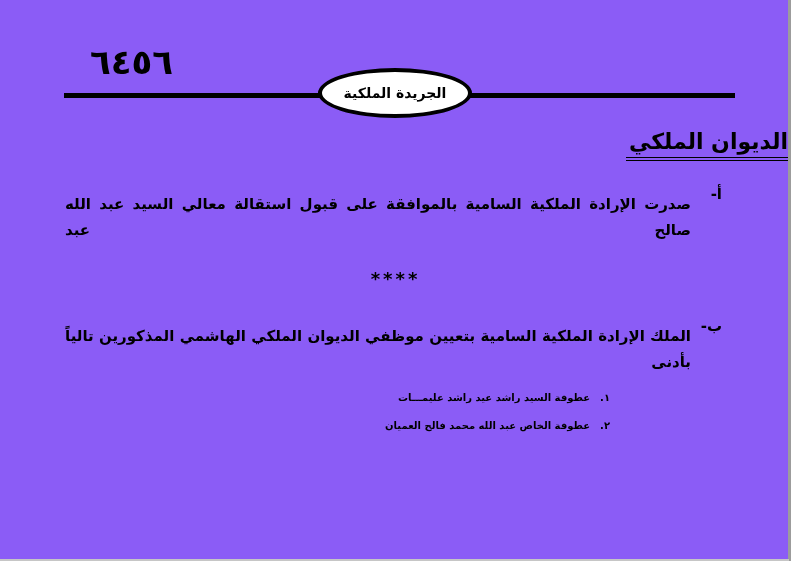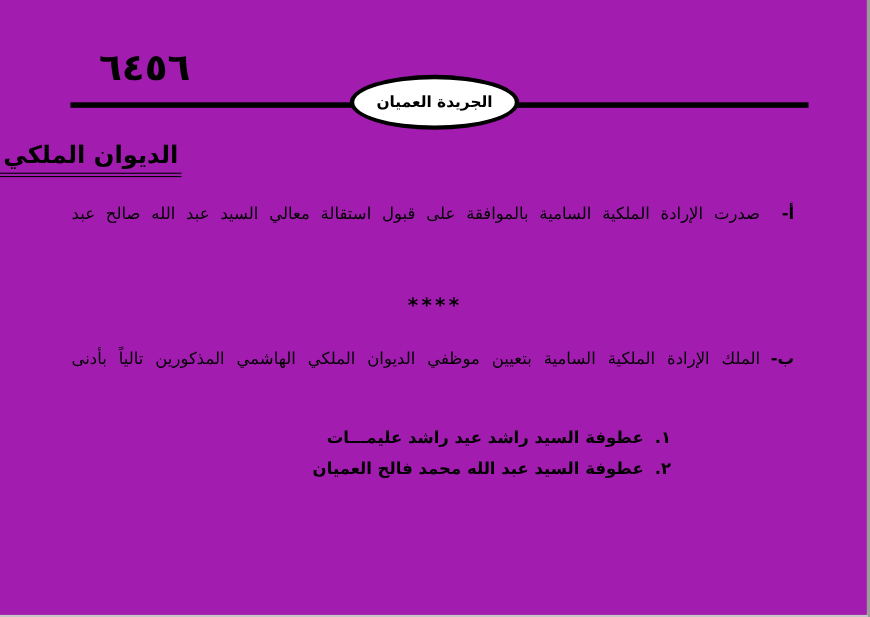--- a/index.html
+++ b/index.html
@@ -1,19 +1,19 @@
 <!DOCTYPE html>
 <html lang="ar"><head>
 <meta charset="utf-8">
 <style>
   html, body { margin: 0; padding: 0; background: #e8e8e8; }
   .page {
     position: relative;
     width: 791px; height: 561px;
-    background: #a21caf;
+    background: #8b5cf6;
     overflow: hidden;
     font-family: "DejaVu Sans", sans-serif;
     color: #000;
   }
   
   .edge-right  { position: absolute; top: 0; right: 0; width: 3px; height: 561px; background: #9c9c9c; }
   .edge-bottom { position: absolute; left: 0; bottom: 0; width: 789px; height: 2px; background: #c6c6c6; }
 
   
   .page-number {
@@ -28,91 +28,91 @@
     position: absolute; top: 68px; left: 318px;
     width: 154px; height: 50px;
     background: #fff; border: 4px solid #000; border-radius: 50%;
     box-sizing: border-box;
     display: flex; align-items: center; justify-content: center;
     font-size: 14px; font-weight: bold; direction: rtl;
     z-index: 2;
   }
 
   
-  .section-title-wrap { position: absolute; top: 129px; left: 0; width: 791px; text-align: left; }
+  .section-title-wrap { position: absolute; top: 129px; left: 0; width: 791px; text-align: right; }
   .section-title {
     display: inline-block; direction: rtl;
     font-size: 22px; font-weight: bold;
     padding: 0 3px 3px 3px;
     border-bottom: 4px double #000;
   }
 
   
   .decree-marker {
     position: absolute; right: 69px; width: 55px;
     direction: rtl; text-align: right;
     font-size: 15px; font-weight: bold; line-height: 26px;
   }
   .line-just {
     position: absolute; left: 65px; right: 100px;
     direction: rtl; text-align: justify; text-align-last: justify;
-    font-size: 15px; font-weight: normal; line-height: 26px;
+    font-size: 15px; font-weight: bold; line-height: 26px; margin-top: 10px;
   }
   .line-rest {
     position: absolute; right: 124px;
     direction: rtl; text-align: right; white-space: nowrap;
     font-size: 15px; font-weight: bold; line-height: 26px;
   }
   .marker-a, .line-a1 { top: 181px; }
   .line-a2 { top: 207px; }
   .separator-stars {
     position: absolute; top: 268px; left: 0; width: 791px;
     text-align: center; font-size: 18px; font-weight: bold; letter-spacing: 3px;
   }
   .marker-b, .line-b1 { top: 313px; }
   .line-b2 { top: 339px; }
 
   
   .appointee-list {
     position: absolute; top: 384px; right: 181px;
     direction: rtl; text-align: right;
-    font-size: 15px; font-weight: bold; line-height: 28px;
+    font-size: 10px; font-weight: bold; line-height: 28px;
   }
   .appointee-number { display: inline-block; margin-left: 10px; }
 </style>
 </head>
 <body>
 
 <div class="page">
 
   <div class="page-number">٦٤٥٦</div>
 
   <div class="header-rule"></div>
 
   <div class="gazette-badge">
-    <span>الجريدة العميان</span>
+    <span>الجريدة الملكية</span>
   </div>
 
   <div class="section-title-wrap">
     <span class="section-title">الديوان الملكي</span>
   </div>
 
   <div class="decree-marker marker-a">أ-</div>
   <div class="line-just line-a1">صدرت الإرادة الملكية السامية بالموافقة على قبول استقالة معالي السيد عبد الله صالح عبد</div>
 
   <div class="separator-stars">****</div>
 
   <div class="decree-marker marker-b">ب-</div>
   <div class="line-just line-b1">الملك الإرادة الملكية السامية بتعيين موظفي الديوان الملكي الهاشمي المذكورين تالياً بأدنى</div>
 
   <div class="appointee-list">
     <div class="appointee-row">
       <span class="appointee-number">١.</span><span class="appointee-name">عطوفة السيد راشد عيد راشد عليمـــات</span>
     </div>
     <div class="appointee-row">
-      <span class="appointee-number">٢.</span><span class="appointee-name">عطوفة السيد عبد الله محمد فالح العميان</span>
+      <span class="appointee-number">٢.</span><span class="appointee-name">عطوفة الخاص عبد الله محمد فالح العميان</span>
     </div>
   </div>
 
   <div class="edge-right"></div>
   <div class="edge-bottom"></div>
 
 </div>
 
 </body></html>

